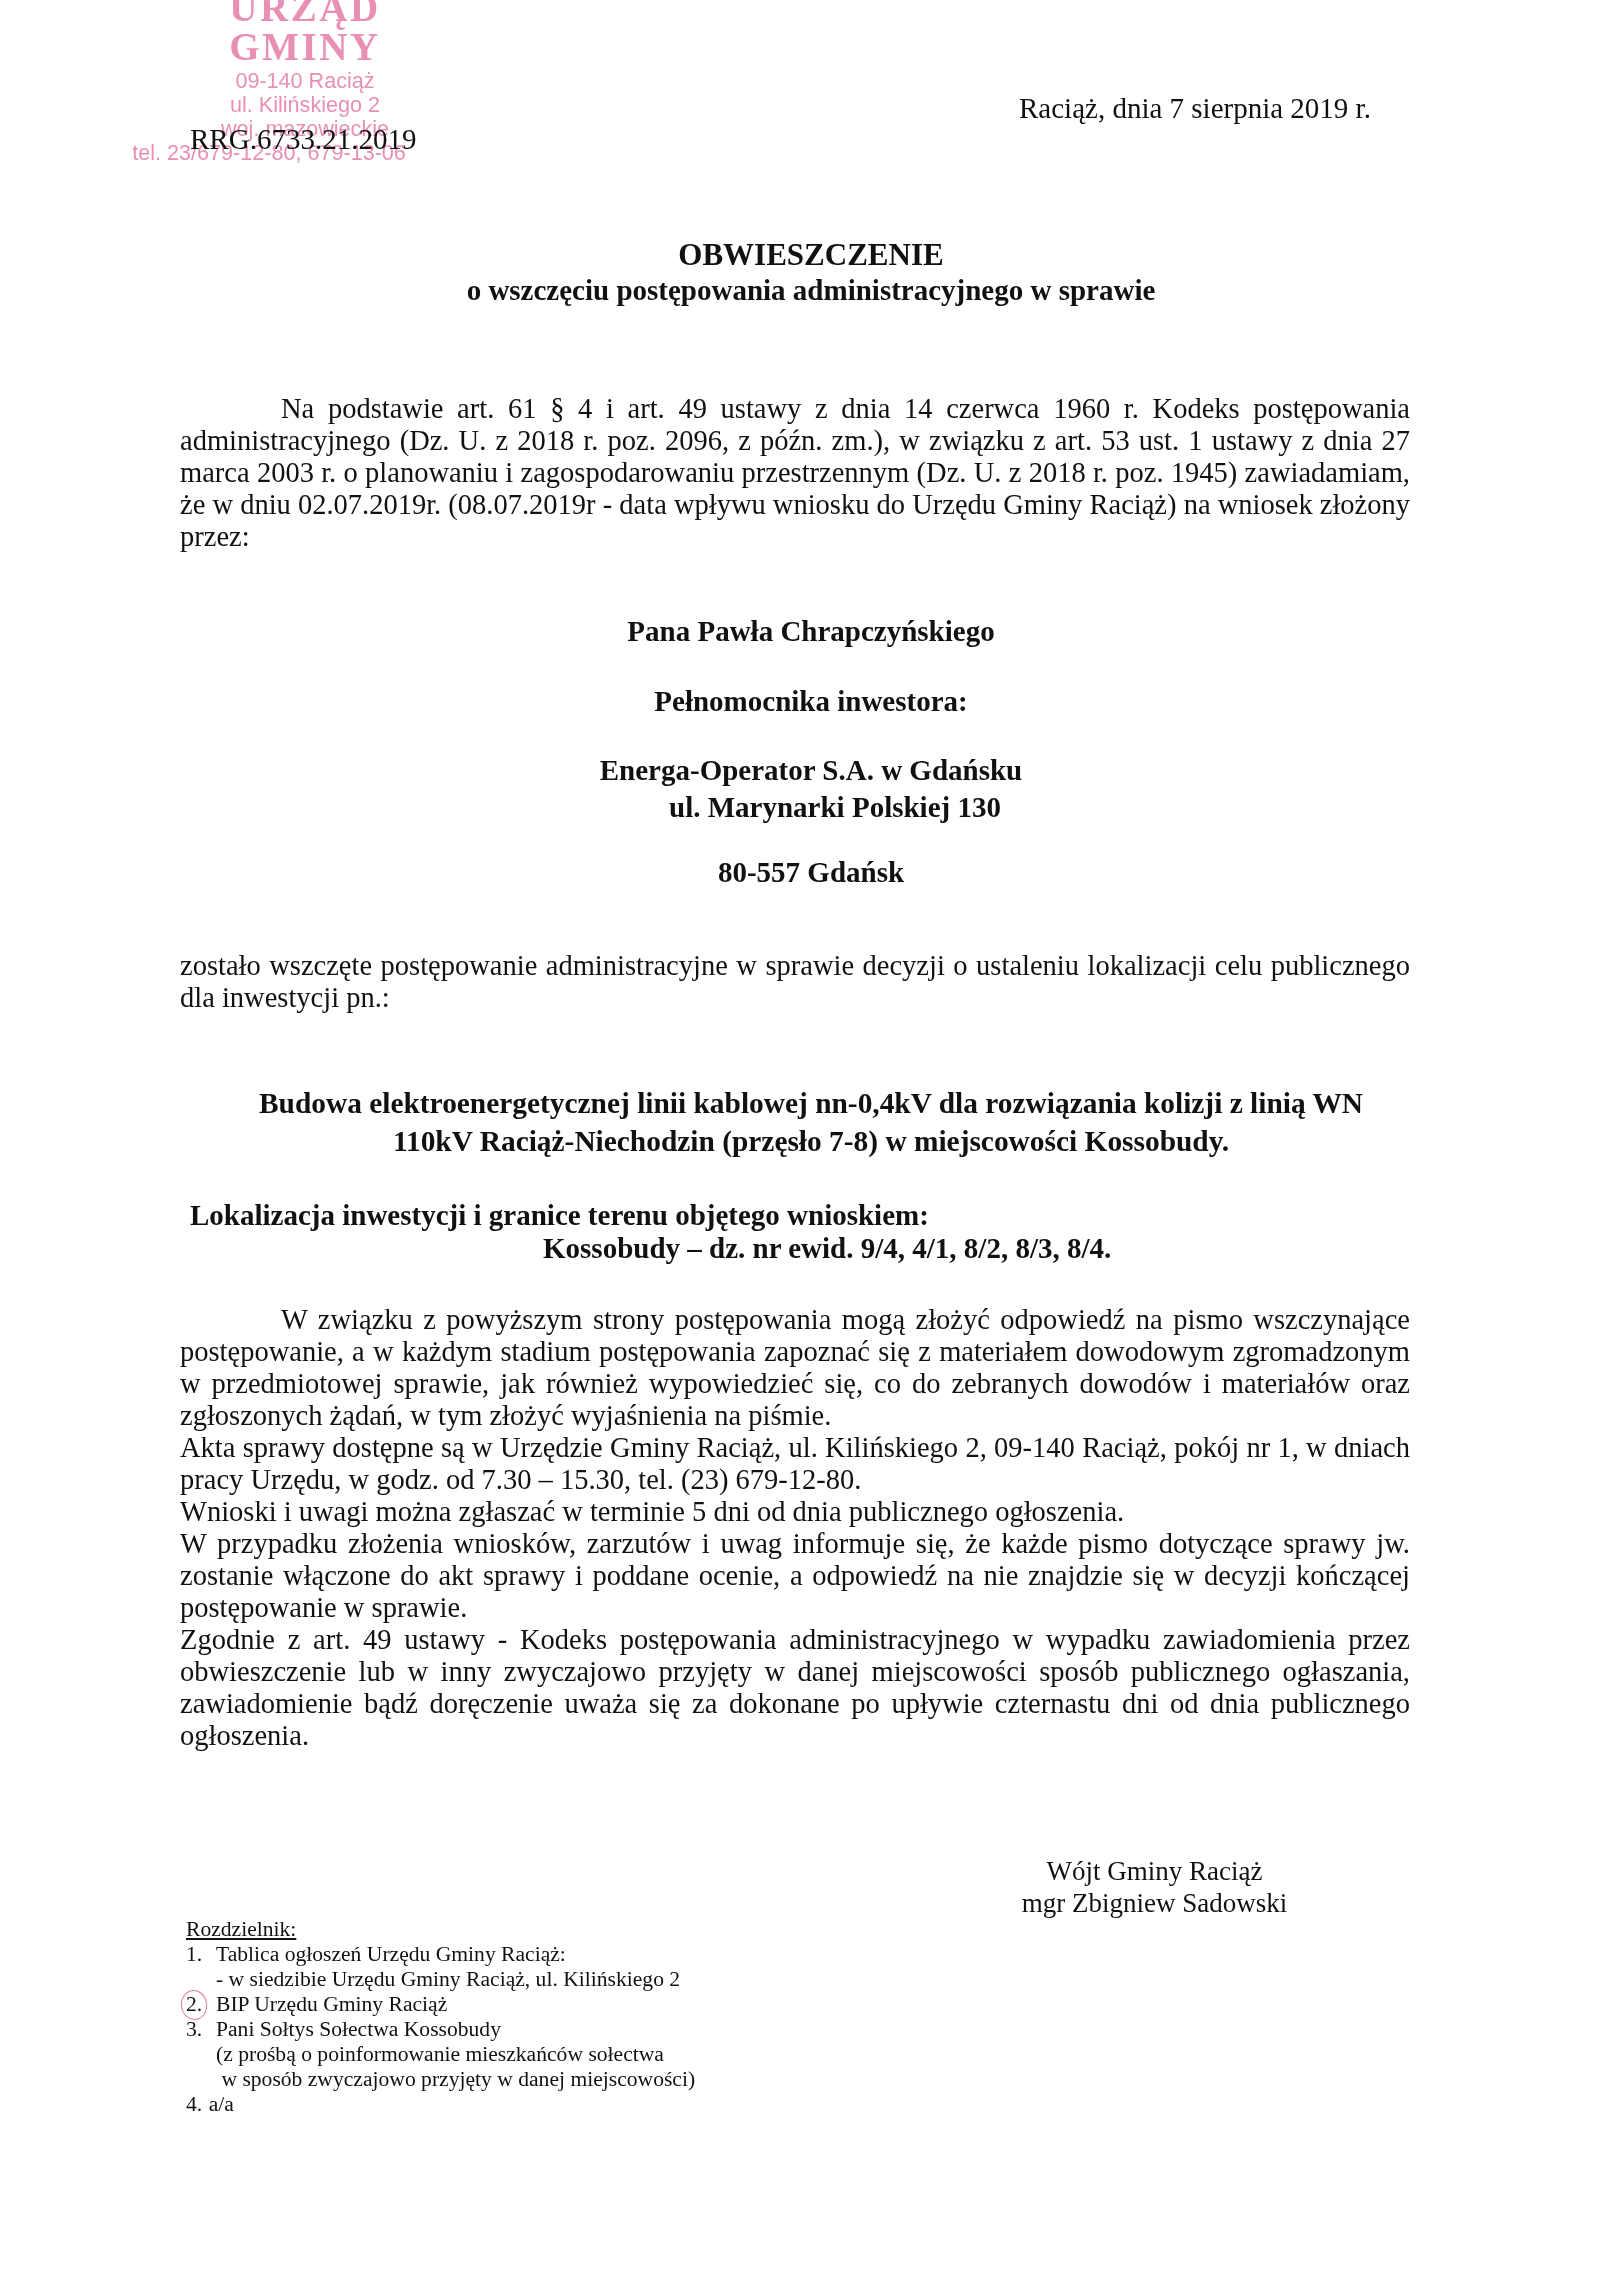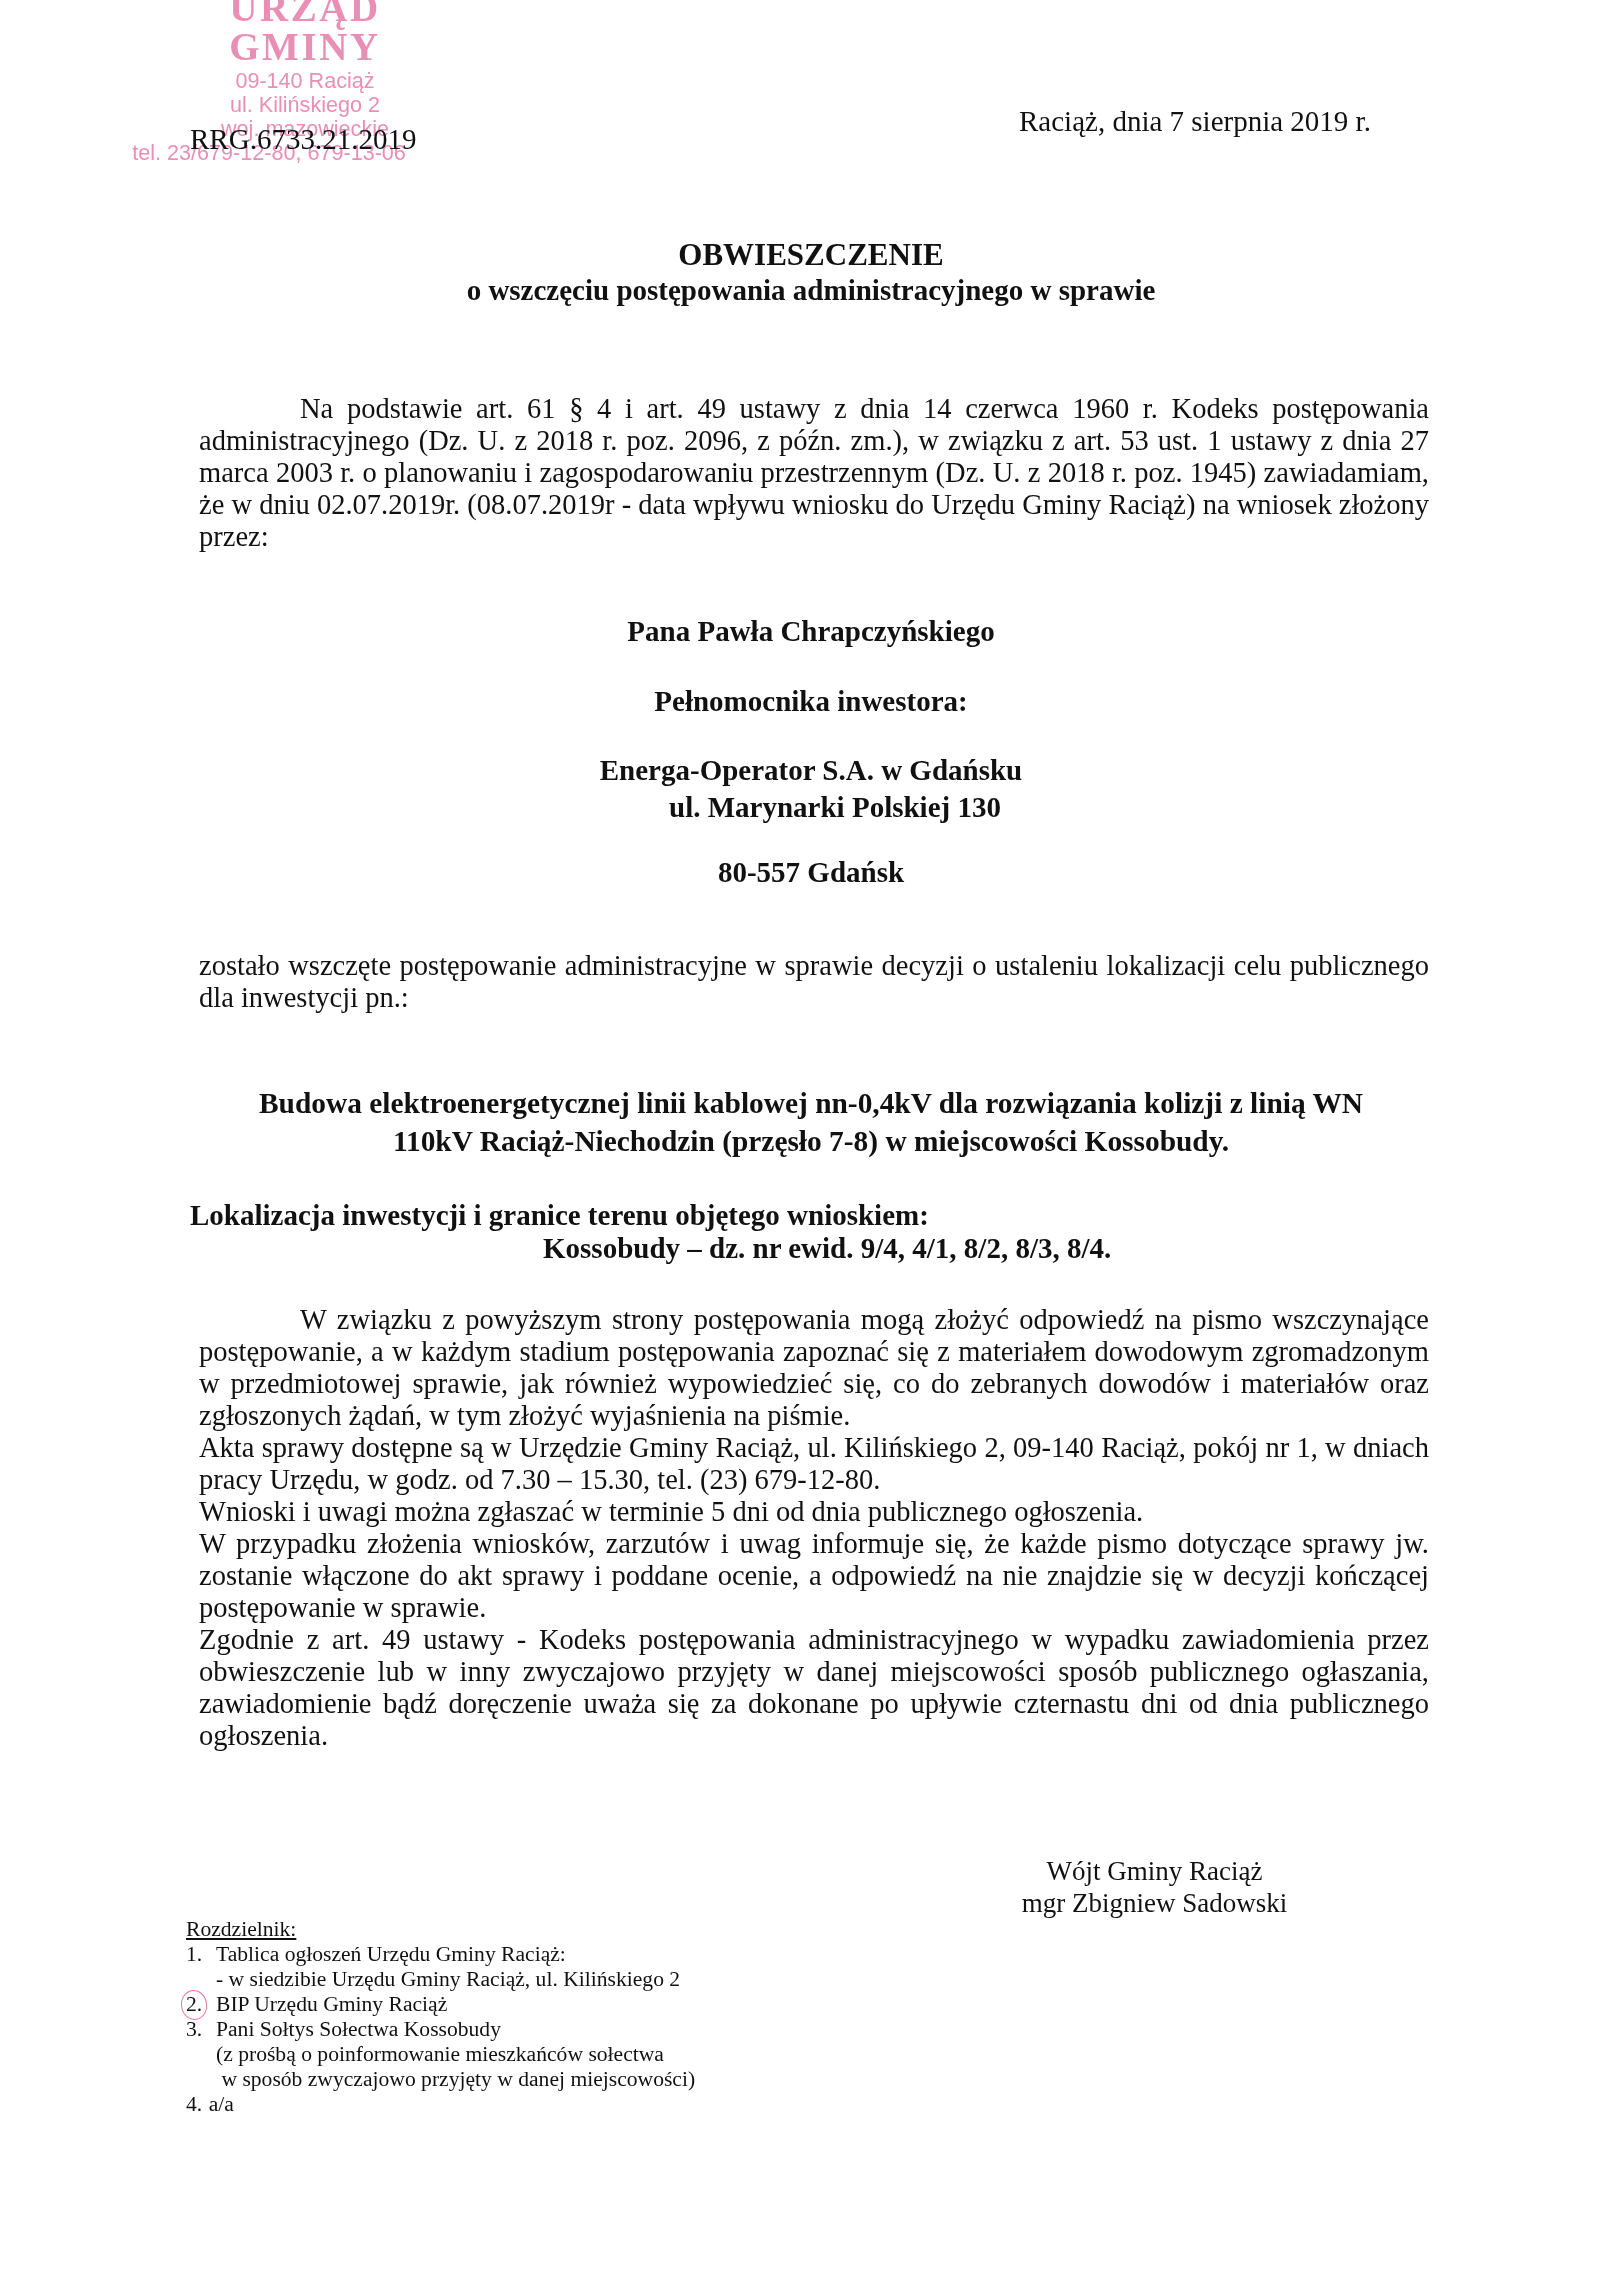--- a/index.html
+++ b/index.html
@@ -5,25 +5,25 @@
   html, body { margin:0; padding:0; background:#ffffff; }
   body { width:1622px; height:2295px; position:relative; overflow:hidden;
          font-family:"Liberation Serif", "DejaVu Serif", serif; color:#111; }
   .abs { position:absolute; }
   .stamp { position:absolute; left:151px; top:-11.8px; width:308px; text-align:center;
            color:#e98fb5; font-family:"Liberation Sans", sans-serif; line-height:1; }
   .stamp .s-title { font-family:"Liberation Serif", serif; font-size:39px; font-weight:bold; letter-spacing:2.6px; margin-bottom:2.6px; }
   .stamp .s-line { font-size:21.6px; line-height:24px; }
   .stamp .s-tel { margin-left:-72px; white-space:nowrap; }
   .ref { left:190px; top:123px; font-size:29px; white-space:nowrap; }
-  .date { left:1019px; top:92px; font-size:29px; white-space:nowrap;margin-top:13px; }
+  .date { left:1019px; top:92px; font-size:29px; white-space:nowrap; }
   .title-block { left:0; width:1622px; top:236px; text-align:center; font-weight:bold; }
   .title-block .t1 { font-size:31px; line-height:37px; }
   .title-block .t2 { font-size:29px; line-height:34px; }
-  .para { position:absolute; left:199px; width:1230px; font-size:28.5px; line-height:32px;
+  .para { position:absolute; left:180px; width:1230px; font-size:28.5px; line-height:32px;
           text-align:justify; }
   .para .indent { display:inline-block; width:101px; }
   .center-bold { position:absolute; left:0; width:1622px; text-align:center; font-weight:bold; font-size:29px; line-height:33px; }
   .bold-para { position:absolute; font-weight:bold; font-size:29px; line-height:33px; }
   .sig { left:1004px; top:1855px; font-size:27px; line-height:32px; text-align:center; width:301px; }
   .distr { position:absolute; left:186px; top:1917px; font-size:21.6px; line-height:25px; }
   .distr .head { text-decoration:underline; }
   .distr .item { display:flex; }
   .distr .num { width:30px; flex:none; position:relative; }
   .distr .sub { padding-left:30px; }

